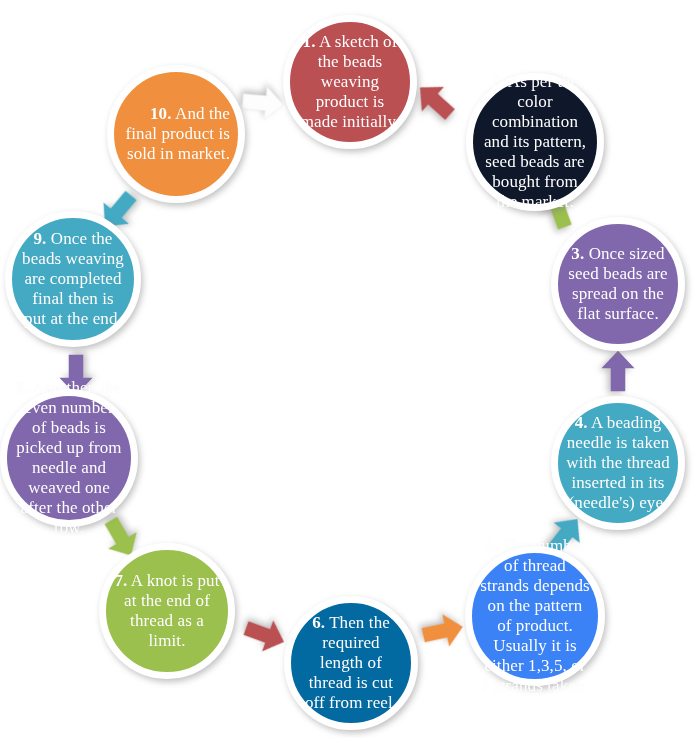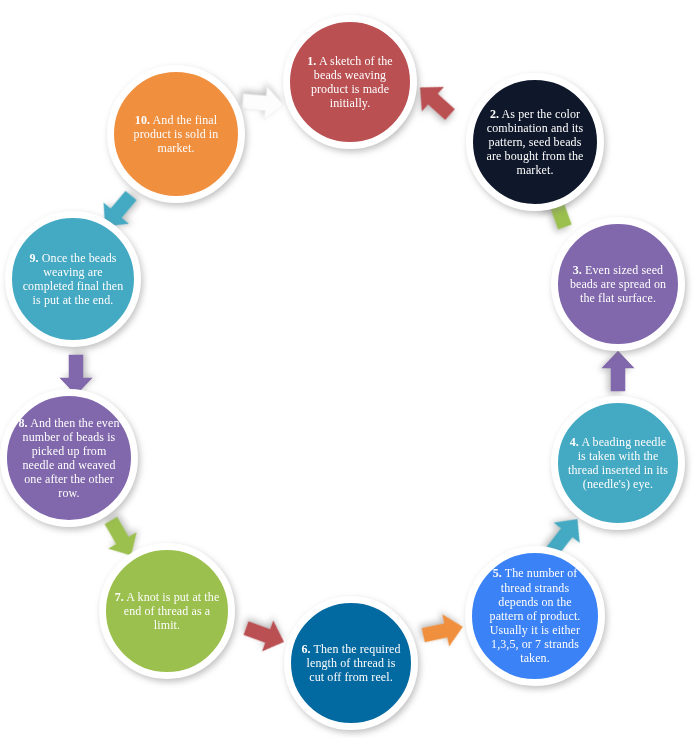--- a/index.html
+++ b/index.html
@@ -27,21 +27,21 @@
     justify-content: center;
     color: #ffffff;
     text-align: center;
     border: 7px solid #ffffff;
     box-shadow: 2px 3px 6px rgba(120,120,120,0.45);
   }
   .node .label {
     display: block;
     line-height: 1.18;
     padding: 0 8px;
-    font-size: 12px;
+    font-size: 17px;
     letter-spacing: 0.1px;
     text-shadow: 0 0 1px rgba(0,0,0,0.06);
   }
   .node .label b {
     font-weight: bold;
   }
   .arrow {
     position: absolute;
     width: 46px;
     height: 46px;
@@ -129,21 +129,21 @@
   <div class="node" style="left:466px; top:73px; width:138px; height:138px; background:#0f172a;">
     <span class="label">
       <b>2.</b>
       <span>As per the color combination and its pattern, seed beads are bought from the market.</span>
     </span>
   </div>
 
   <div class="node" style="left:551px; top:217px; width:134px; height:134px; background:#8167ac;">
     <span class="label">
       <b>3.</b>
-      <span>Even sized seed beads are spread on the flat surface.</span>
+      <span>Once sized seed beads are spread on the flat surface.</span>
     </span>
   </div>
 
   <div class="node" style="left:551px; top:396px; width:134px; height:134px; background:#44aac4;text-align:center;">
     <span class="label">
       <b>4.</b>
       <span>A beading needle is taken with the thread inserted in its (needle's) eye.</span>
     </span>
   </div>
 
@@ -175,20 +175,20 @@
     </span>
   </div>
 
   <div class="node" style="left:5px; top:211px; width:136px; height:136px; background:#44aac4;">
     <span class="label">
       <b>9.</b>
       <span>Once the beads weaving are completed final then is put at the end.</span>
     </span>
   </div>
 
-  <div class="node" style="left:107px; top:65px; width:138px; height:138px; background:#f0903f;">
+  <div class="node" style="left:107px; top:65px; width:138px; height:138px; background:#f0903f;text-align:right;">
     <span class="label">
       <b>10.</b>
       <span>And the final product is sold in market.</span>
     </span>
   </div>
 
 </div>
 
 </body></html>

